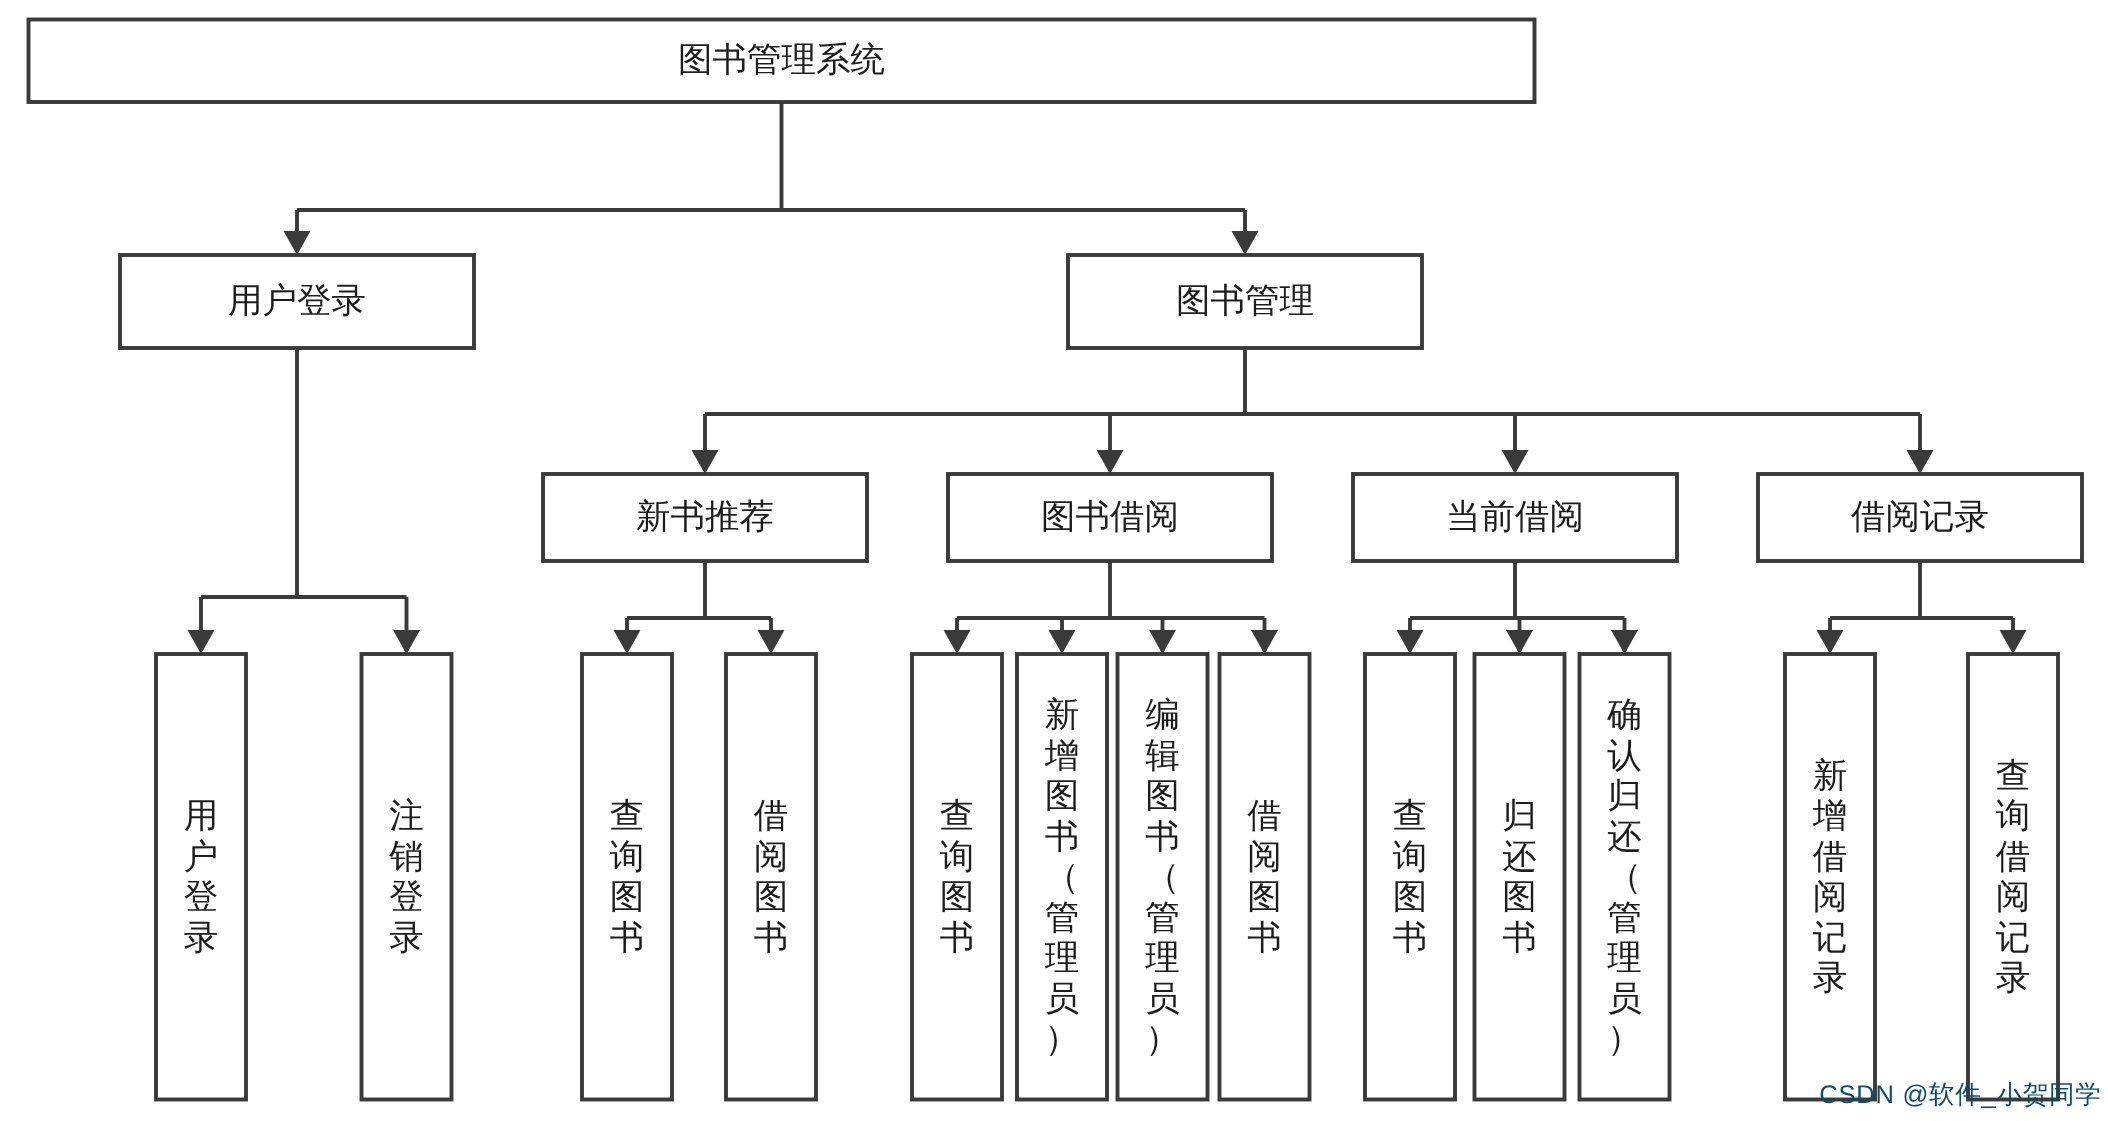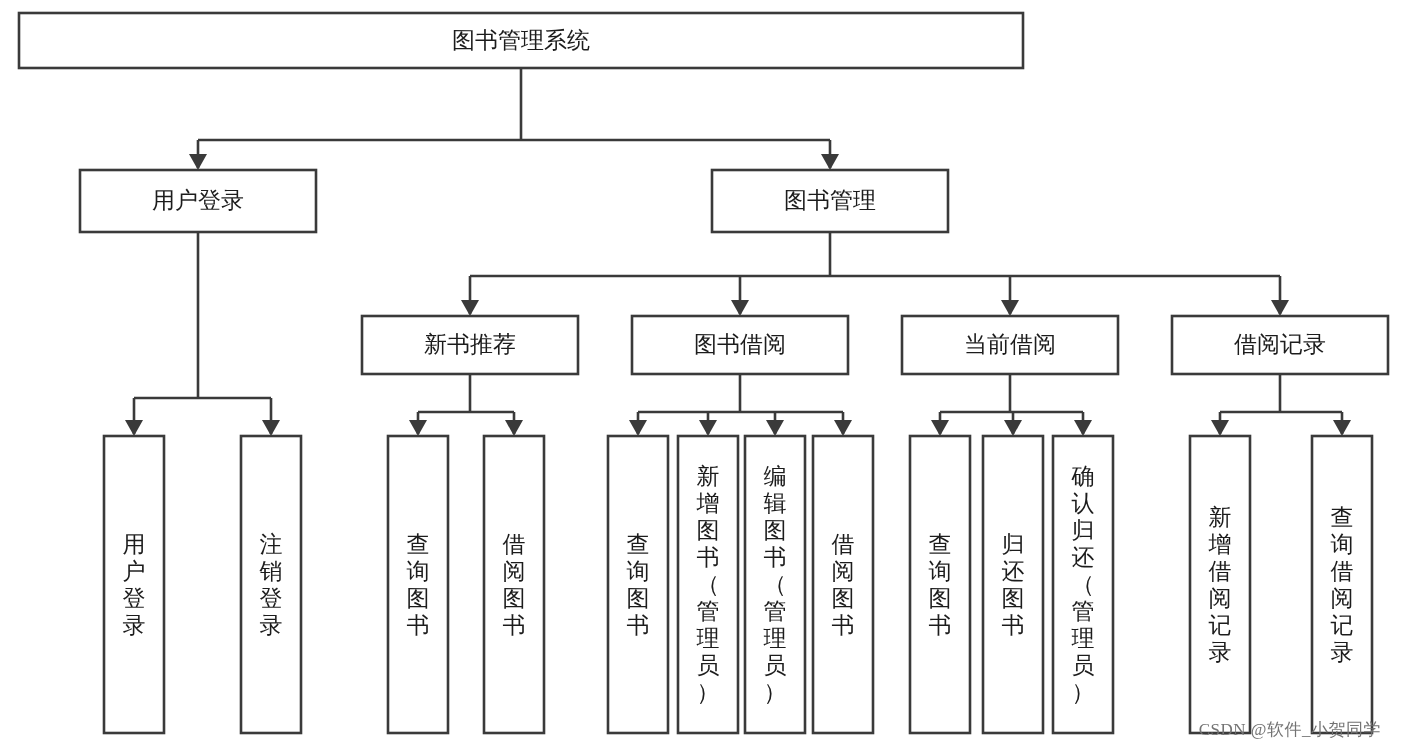--- a/index.html
+++ b/index.html
@@ -47,25 +47,25 @@
     dominant-baseline: middle;
   }
   .node-label-v {
     font-family: "Liberation Sans", "DejaVu Sans", sans-serif;
     font-size: 23px;
     fill: #1c1c1c;
     text-anchor: middle;
   }
   .watermark {
     position: absolute;
-    right: 24px;
+    right: 4px;
     bottom: 6px;
-    font-family: Liberation Serif, serif;
+    font-family: Liberation Sans, sans-serif;
     font-size: 17px;
-    color: #737373;
+    color: #0c4a6e;
     letter-spacing: 0.5px;
     white-space: nowrap;
     pointer-events: none;
   }
 </style>
 </head>
 <body>
 
 <div id="diagram-root">
   <svg class="diagram" viewBox="0 0 1405 747">

